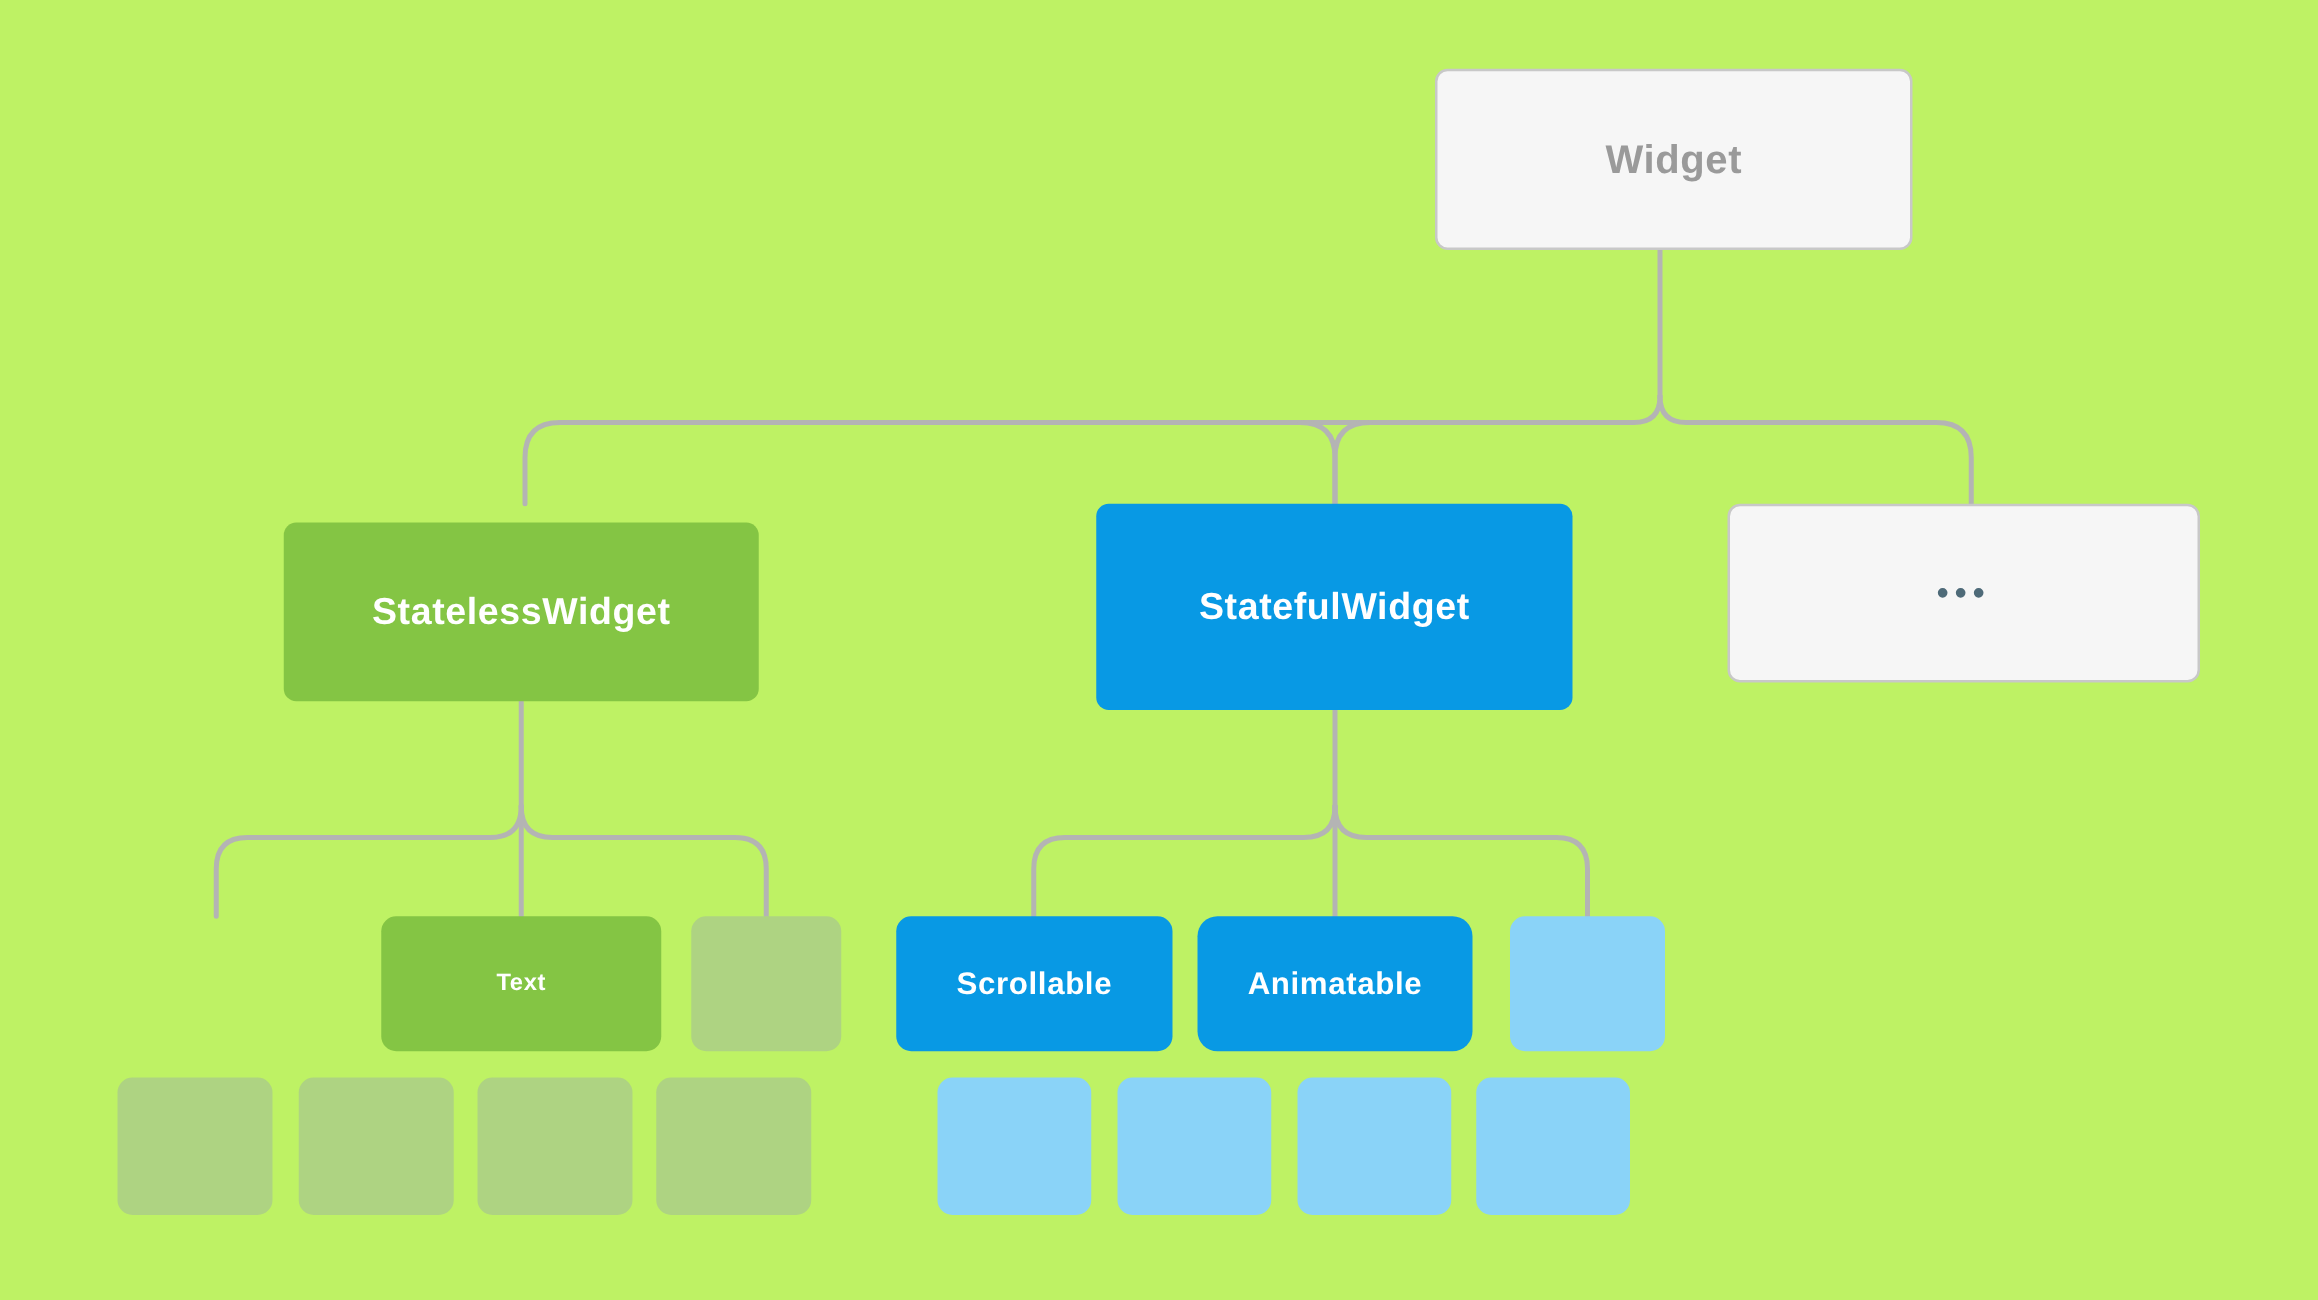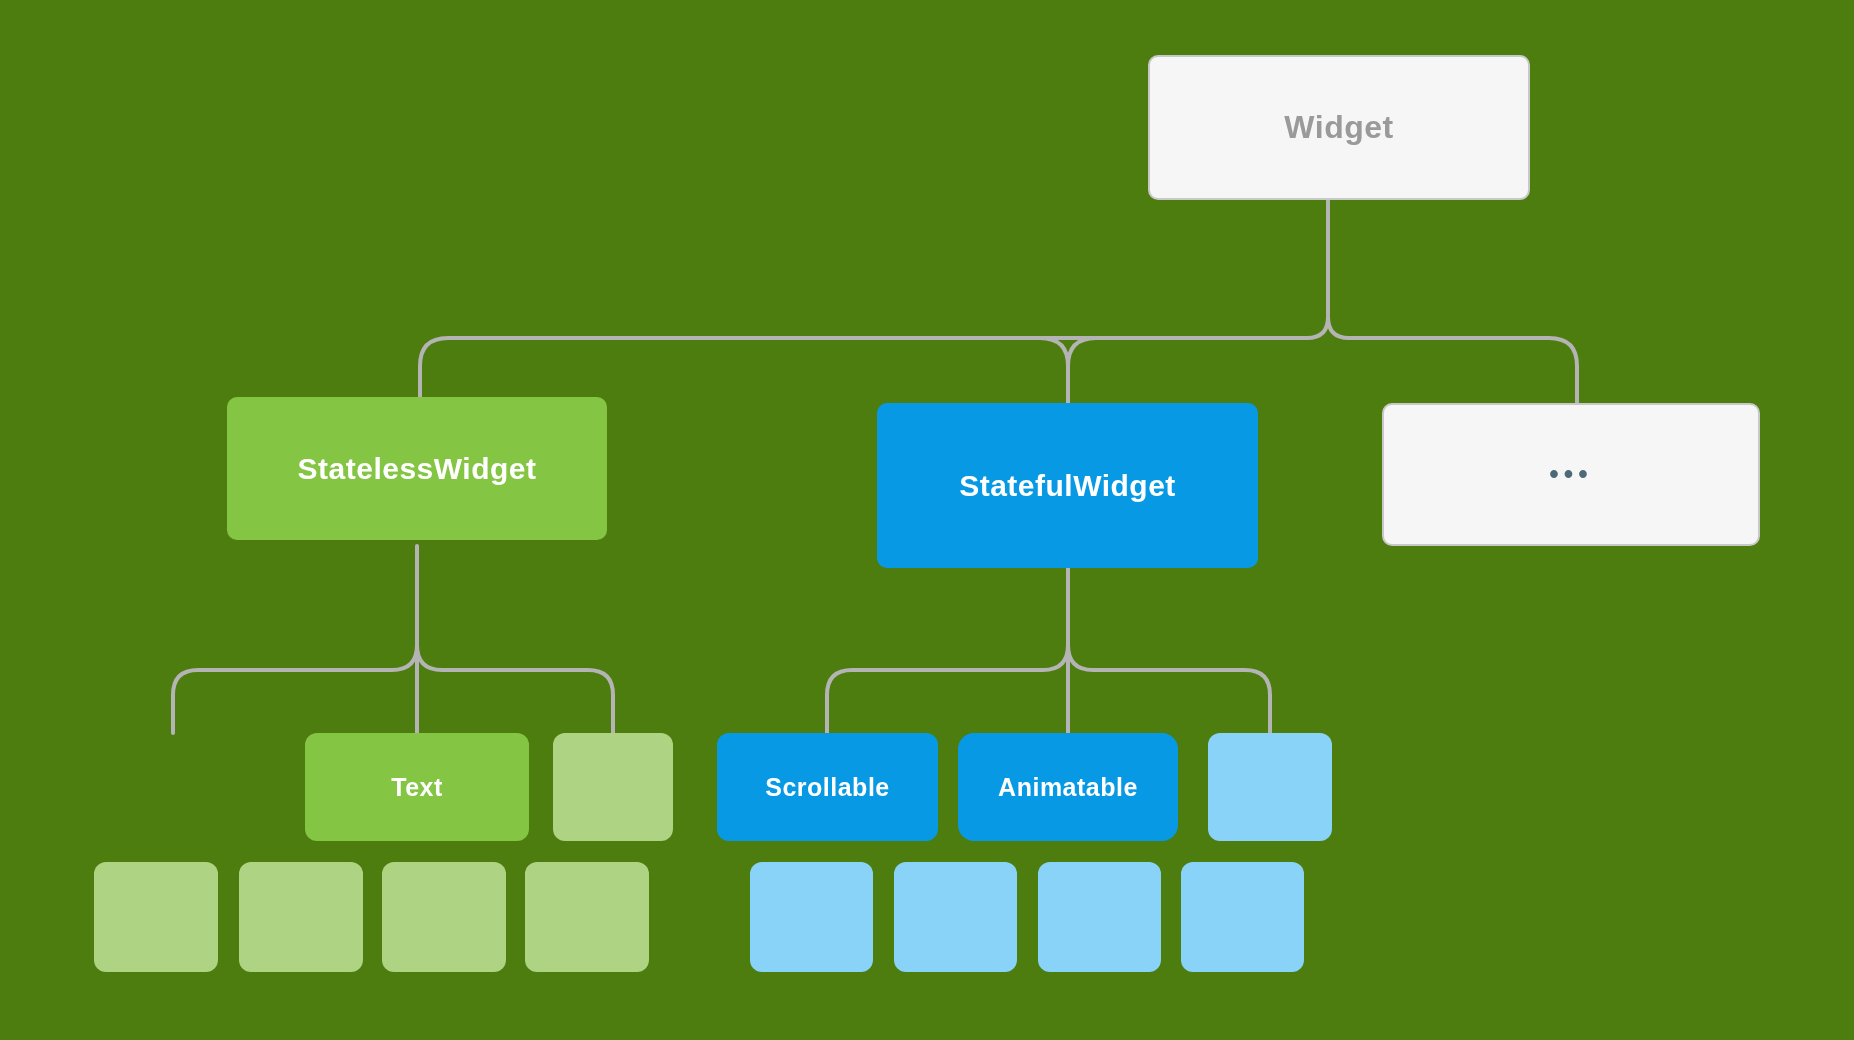--- a/index.html
+++ b/index.html
@@ -5,21 +5,21 @@
   html, body {
     margin: 0;
     padding: 0;
     background: #ffffff;
     font-family: "Liberation Sans", sans-serif;
   }
   .stage {
     position: relative;
     width: 1854px;
     height: 1040px;
-    background: #4d7c0f;
+    background: #bef264;
     overflow: hidden;
   }
   svg.wires {
     position: absolute;
     left: 0;
     top: 0;
     width: 1854px;
     height: 1040px;
   }
   svg.wires path {
@@ -42,26 +42,26 @@
     background: #f6f6f6;
     border: 2px solid #c8c8c8;
     color: #9a9a9a;
   }
   .node.green  { background: #84c544; color: #ffffff; }
   .node.blue   { background: #0899e4; color: #ffffff; }
   .node.green-light { background: #aed382; }
   .node.blue-light  { background: #8ad3f8; }
 
   #n-widget     { left: 1148px; top: 55px;  width: 382px; height: 145px; font-size: 32px; }
-  #n-stateless  { left: 227px;  top: 397px; width: 380px; height: 143px; font-size: 30px; }
+  #n-stateless  { left: 227px;  top: 418px; width: 380px; height: 143px; font-size: 30px; }
   #n-stateful   { left: 877px;  top: 403px; width: 381px; height: 165px; font-size: 30px; }
   #n-more       { left: 1382px; top: 403px; width: 378px; height: 143px;
                   font-size: 27px; letter-spacing: 5px; color: #4e6a78; }
   #n-assetimage { left: 61px;  top: 733px; width: 224px; height: 108px; font-size: 25px; border-radius: 12px; }
-  #n-text       { left: 305px; top: 733px; width: 224px; height: 108px; font-size: 25px; border-radius: 12px; }
+  #n-text       { left: 305px; top: 733px; width: 224px; height: 108px; font-size: 19px; border-radius: 12px; }
   #n-blankgreen { left: 553px; top: 733px; width: 120px; height: 108px; border-radius: 12px; }
   #n-scrollable { left: 717px; top: 733px; width: 221px; height: 108px; font-size: 25px; border-radius: 12px; text-align: center; }
   #n-animatable { left: 958px; top: 733px; width: 220px; height: 108px; font-size: 25px; border-radius: 16px; }
   #n-blankblue  { left: 1208px; top: 733px; width: 124px; height: 108px; border-radius: 12px; }
 
   .sq {
     position: absolute;
     top: 862px;
     height: 110px;
     border-radius: 12px;

